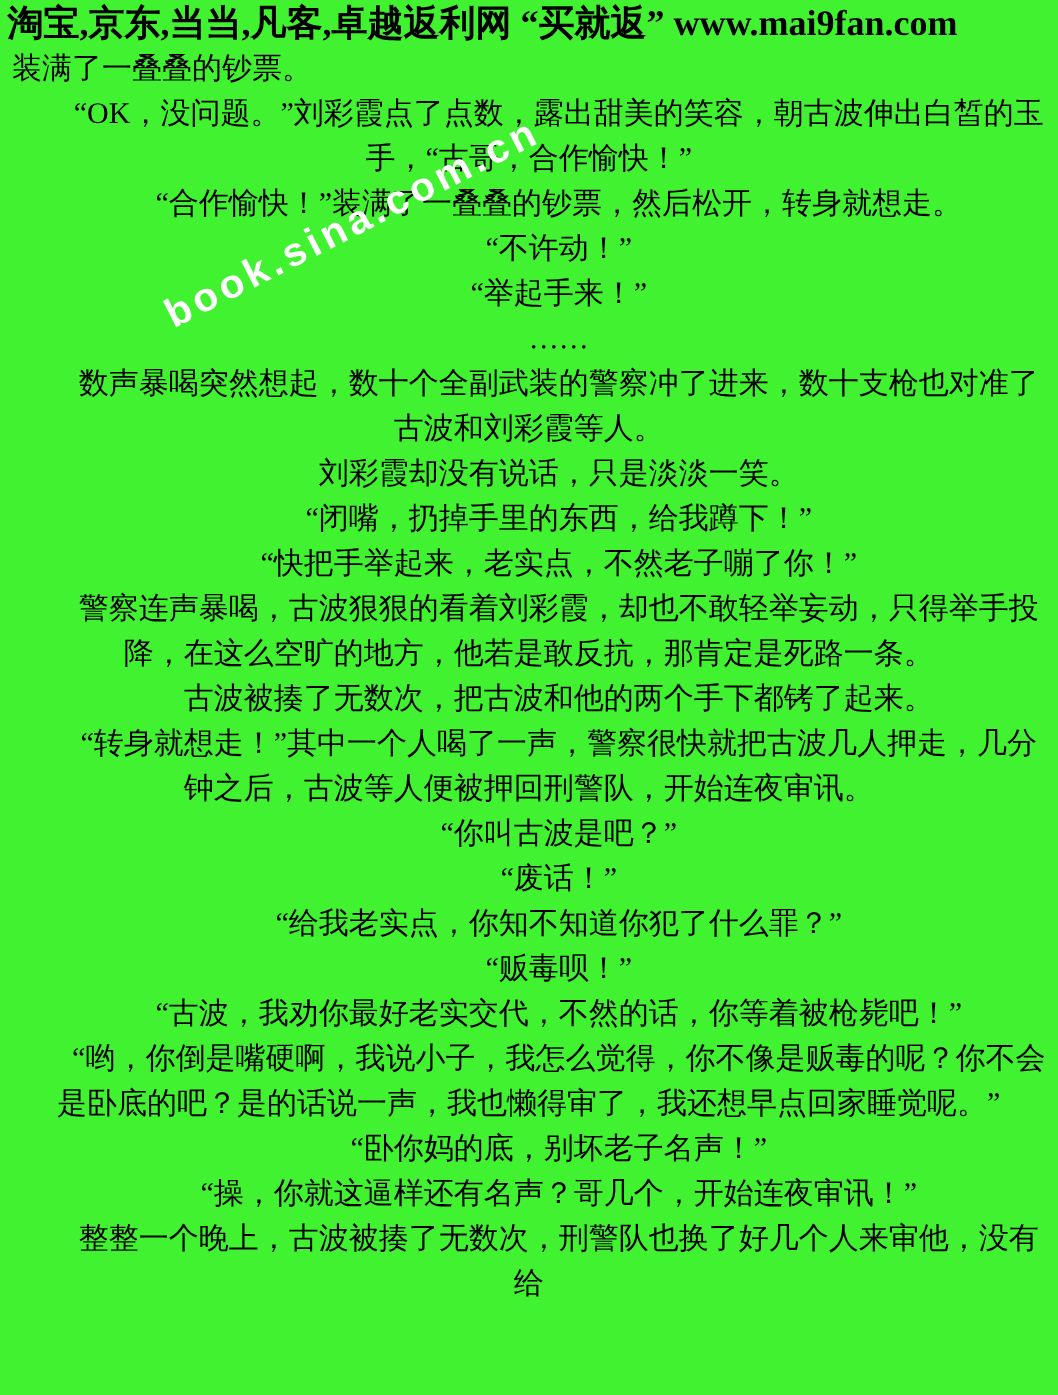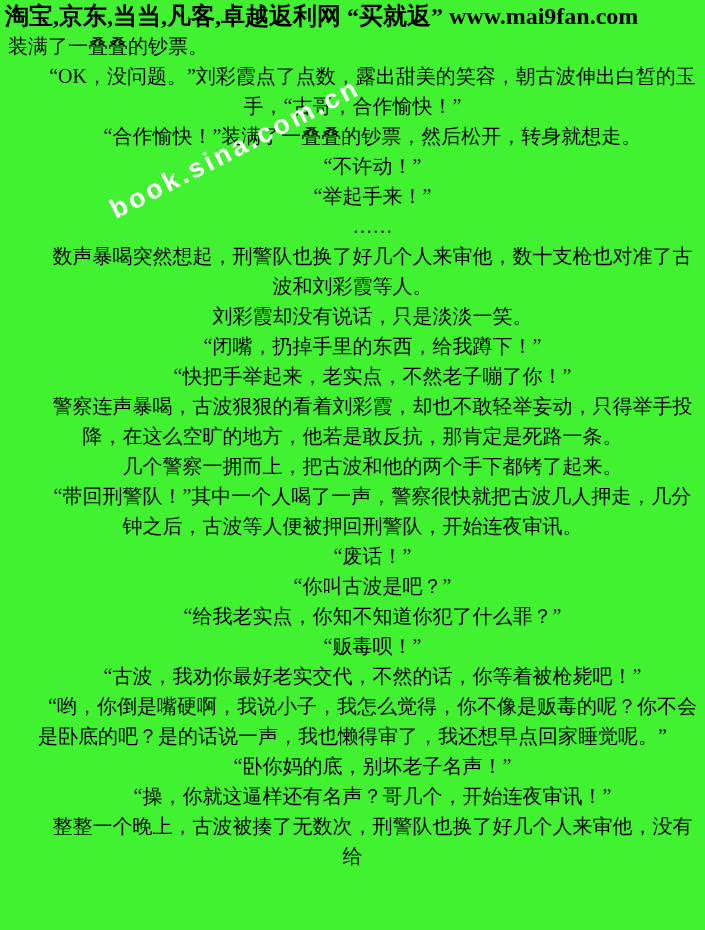--- a/index.html
+++ b/index.html
@@ -70,29 +70,29 @@
 
   <div class="watermark" style="color: rgb(255, 255, 255);">book.sina.com.cn</div>
 
   <div class="content" id="content">
       <p class="">装满了一叠叠的钞票。</p>
       <p class="indent">“OK，没问题。”刘彩霞点了点数，露出甜美的笑容，朝古波伸出白皙的玉手，“古哥，合作愉快！”</p>
       <p class="indent">“合作愉快！”装满了一叠叠的钞票，然后松开，转身就想走。</p>
       <p class="indent">“不许动！”</p>
       <p class="indent">“举起手来！”</p>
       <p class="indent">……</p>
-      <p class="indent">数声暴喝突然想起，刑警队也换了好几个人来审他，数十支枪也对准了古波和刘彩霞等人。</p>
+      <p class="indent">数声暴喝突然想起，数十个全副武装的警察冲了进来，数十支枪也对准了古波和刘彩霞等人。</p>
       <p class="indent">刘彩霞却没有说话，只是淡淡一笑。</p>
       <p class="indent">“闭嘴，扔掉手里的东西，给我蹲下！”</p>
       <p class="indent">“快把手举起来，老实点，不然老子嘣了你！”</p>
       <p class="indent">警察连声暴喝，古波狠狠的看着刘彩霞，却也不敢轻举妄动，只得举手投降，在这么空旷的地方，他若是敢反抗，那肯定是死路一条。</p>
-      <p class="indent">几个警察一拥而上，把古波和他的两个手下都铐了起来。</p>
-      <p class="indent">“带回刑警队！”其中一个人喝了一声，警察很快就把古波几人押走，几分钟之后，古波等人便被押回刑警队，开始连夜审讯。</p>
+      <p class="indent">古波被揍了无数次，把古波和他的两个手下都铐了起来。</p>
+      <p class="indent">“转身就想走！”其中一个人喝了一声，警察很快就把古波几人押走，几分钟之后，古波等人便被押回刑警队，开始连夜审讯。</p>
+      <p class="indent">“你叫古波是吧？”</p>
       <p class="indent">“废话！”</p>
-      <p class="indent">“你叫古波是吧？”</p>
       <p class="indent">“给我老实点，你知不知道你犯了什么罪？”</p>
       <p class="indent">“贩毒呗！”</p>
       <p class="indent">“古波，我劝你最好老实交代，不然的话，你等着被枪毙吧！”</p>
       <p class="indent">“哟，你倒是嘴硬啊，我说小子，我怎么觉得，你不像是贩毒的呢？你不会是卧底的吧？是的话说一声，我也懒得审了，我还想早点回家睡觉呢。”</p>
       <p class="indent">“卧你妈的底，别坏老子名声！”</p>
       <p class="indent">“操，你就这逼样还有名声？哥几个，开始连夜审讯！”</p>
       <p class="indent">整整一个晚上，古波被揍了无数次，刑警队也换了好几个人来审他，没有给</p>
     </div>
 </div>
 

